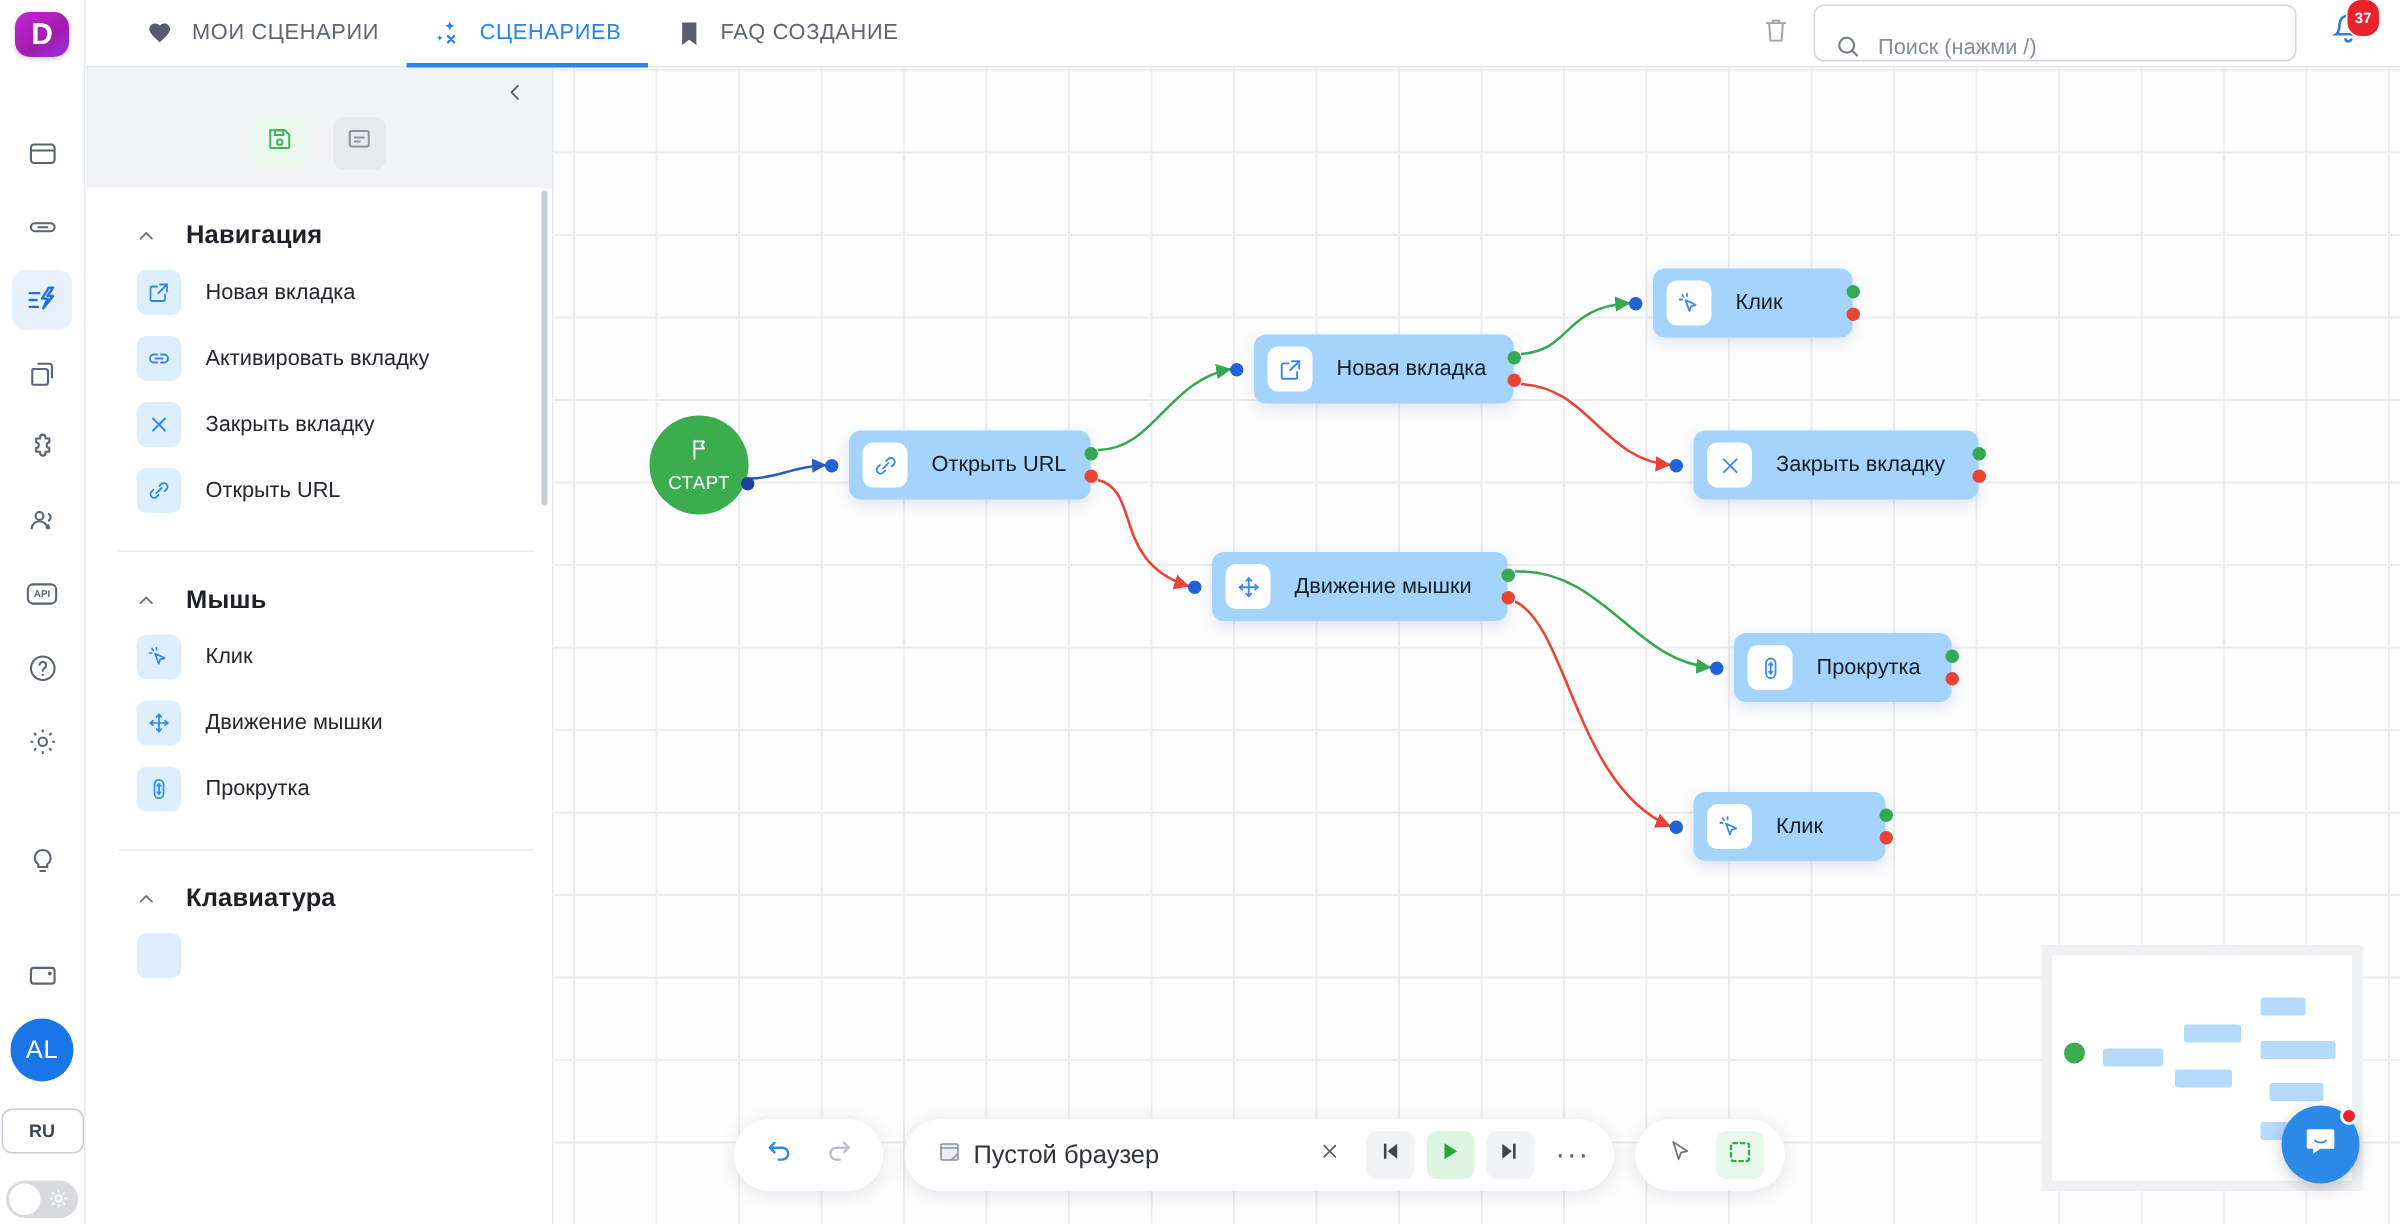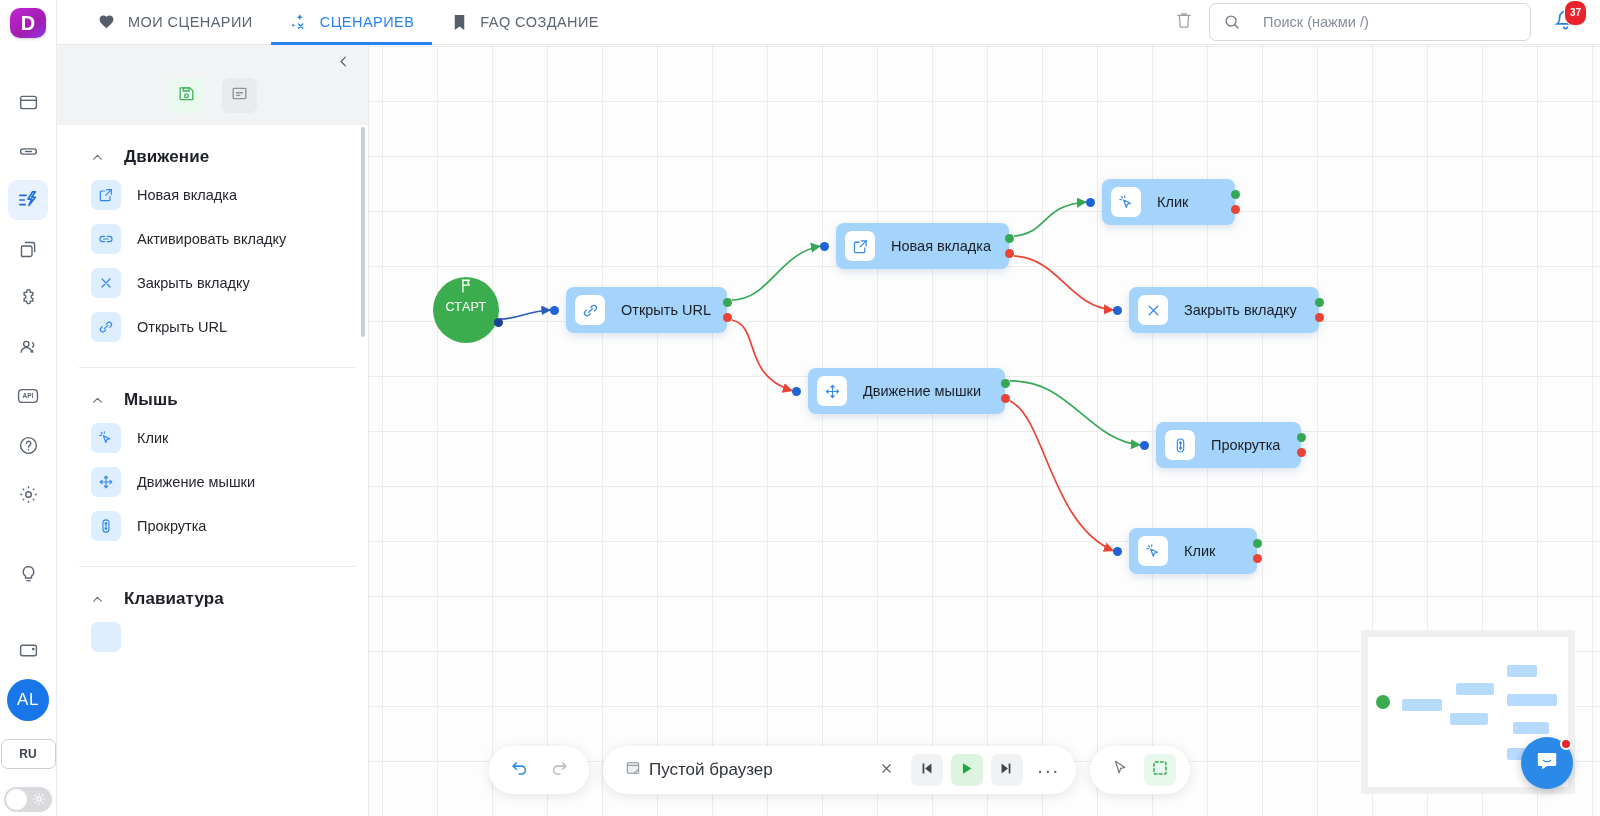--- a/index.html
+++ b/index.html
@@ -78,21 +78,21 @@
     height: 3px; background: #2684f0;
   }
   .nav-tab .ic { display: flex; align-items: center; color: #565e69; }
   .nav-tab.active .ic { color: #2684f0; }
 
   .topbar-right { margin-left: auto; display: flex; align-items: center; gap: 0; padding-right: 22px; }
   .trash-btn { width: 34px; height: 34px; display: flex; align-items: center; justify-content: center;
     color: #9aa1ab; cursor: pointer; margin-right: 8px; }
   .search-box {
     width: 322px; height: 38px; border: 1px solid #d3d8de; border-radius: 7px;
-    display: flex; align-items: center; gap: 22px; padding: 0 13px; background: #fff;
+    display: flex; align-items: flex-end; gap: 11px; padding: 0 13px; background: #fff;
     cursor: text;
   }
   .search-box .sicon { color: #747d89; display: flex; }
   .search-box input {
     border: none; outline: none; font-size: 14.5px; color: #3b424c;
     width: 100%; background: transparent; font-family: inherit;
   }
   .search-box input::placeholder { color: #868e99; }
   .bell-wrap { position: relative; margin-left: 22px; cursor: pointer; }
   .bell-badge {
@@ -176,21 +176,21 @@
   }
   .node .nlabel { font-size: 14.5px; color: #1b1e24; margin-left: 16px; white-space: nowrap; }
   .port { position: absolute; width: 9px; height: 9px; border-radius: 50%; }
   .port.in  { background: #1f63d6; left: -16px; top: 50%; margin-top: -4.5px; }
   .port.ok  { background: #34a853; right: -5px; top: 11px; }
   .port.err { background: #ea4335; right: -5px; bottom: 11px; }
 
   .start-node {
     position: absolute; width: 66px; height: 66px; border-radius: 50%;
     background: #3cad4e; color: #fff;
-    display: flex; flex-direction: column; align-items: center; 
+    display: flex; flex-direction: column; align-items: center; justify-content: center;
     gap: 2px; cursor: pointer;
   }
   .start-node .slabel { font-size: 12.5px; letter-spacing: .3px; }
   .start-node .sport { position: absolute; right: -4px; bottom: 16px; width: 9px; height: 9px;
     border-radius: 50%; background: #1f3f9e; }
 
   
   .btoolbar {
     position: absolute; left: 120px; bottom: 22px; display: flex; align-items: center; gap: 14px;
     z-index: 15;
@@ -441,21 +441,21 @@
     <div class="panel-body">
       <div class="panel-scroll"></div>
 
       <div class="group">
         <div class="group-title">
           <span class="chev">
             <svg width="13" height="13" viewBox="0 0 24 24" fill="none" stroke="currentColor" stroke-width="2.2" stroke-linecap="round" stroke-linejoin="round">
                 <path d="M5 15l7-7 7 7"></path>
               </svg>
           </span>
-          <span class="txt">Движение</span>
+          <span class="txt">Навигация</span>
         </div>
 
         <div class="item">
           <span class="item-ic">
             <svg width="16" height="16" viewBox="0 0 24 24" fill="none" stroke="currentColor" stroke-width="1.8" stroke-linecap="round">
               <path d="M13 4h7v7"></path>
                 <path d="M20 4l-8.5 8.5"></path>
                 <path d="M18 14v5a1.5 1.5 0 01-1.5 1.5H5A1.5 1.5 0 013.5 19V7.5A1.5 1.5 0 015 6h5"></path>
             </svg>
           </span>

